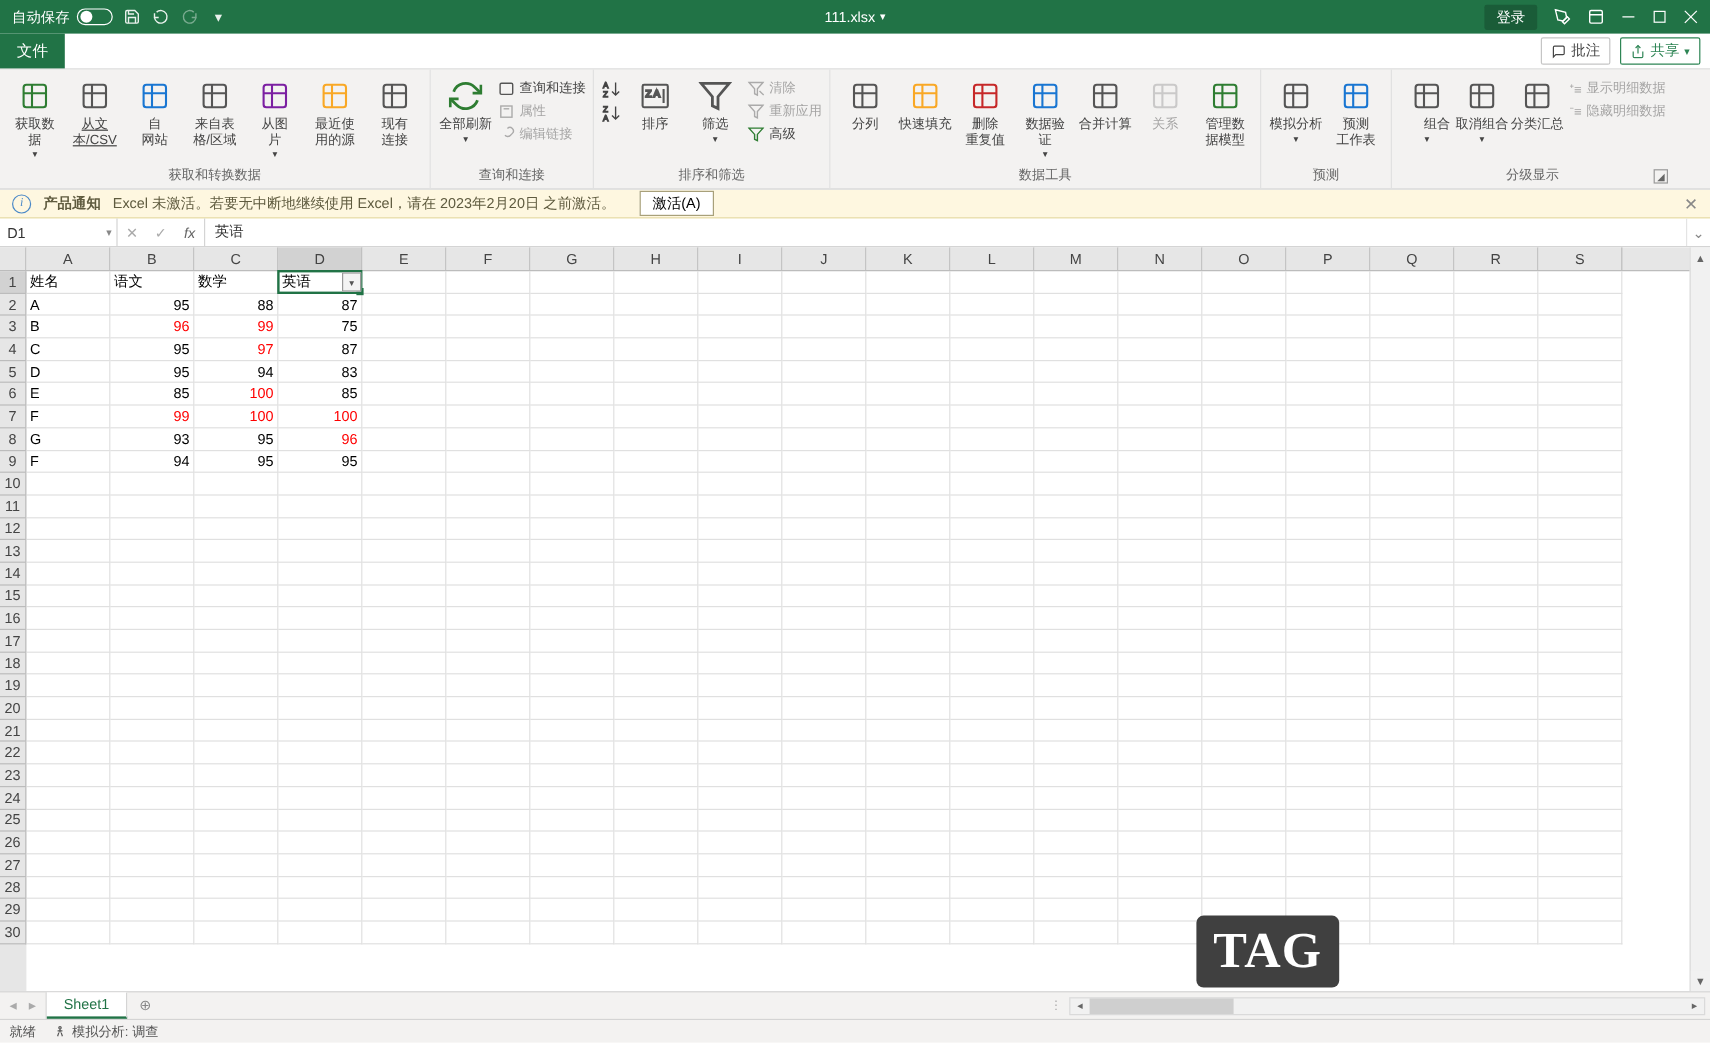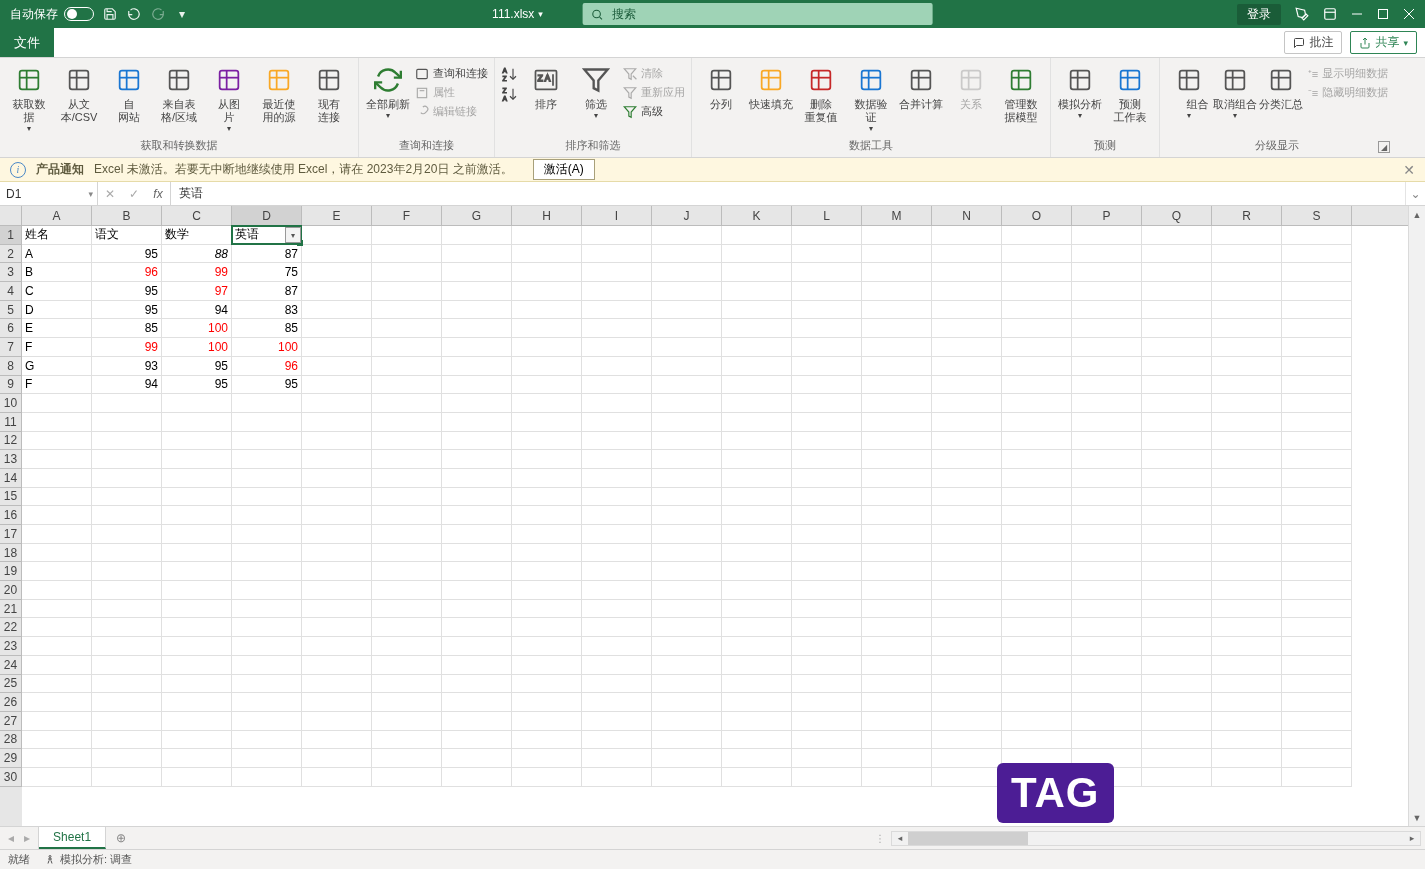--- a/index.html
+++ b/index.html
@@ -89,21 +89,21 @@
 .hscroll-area { flex:1; display:flex; align-items:center; justify-content:flex-end; padding-right:4px; }
 .hscroll { width:530px; height:15px; background:#f1f1f1; border:1px solid #dadada; display:flex; }
 .hscroll-btn { width:16px; display:flex; align-items:center; justify-content:center; font-size:9px; color:#666; }
 .hscroll-thumb { width:120px; background:#cfcfcf; }
 
 
 .status-bar { height:20px; background:#f3f2f1; border-top:1px solid #d4d4d4; display:flex; align-items:center; font-size:11px; color:#555; padding:0 8px; gap:14px; }
 
 
 .watermark { position:absolute; right:8px; bottom:28px; width:420px; height:96px; pointer-events:none; display:flex; align-items:center; }
-.wm-tag { background:#4c1d95; color:#fff; font-weight:900; font-size:42px; padding:6px 14px; border-radius:6px; font-family:Liberation Sans, sans-serif; letter-spacing:1px; }
+.wm-tag { background:#404040; color:#fff; font-weight:900; font-size:42px; padding:6px 14px; border-radius:6px; font-family:Liberation Serif, serif; letter-spacing:1px; }
 .wm-txt { display:flex; flex-direction:column; margin-left:10px; }
 .wm-cn { color:#ff0000; font-size:32px; font-weight:900; font-style:italic; letter-spacing:2px; text-shadow:1px 1px 0 #fff; }
 .wm-url { color:#0b6cff; font-size:20px; font-style:italic; font-weight:700; }
 
 
 svg { display:block; }
 </style>
 </head>
 <body>
 
@@ -131,27 +131,20 @@
           <path d="M21 7v6h-6"></path>
           <path d="M21 13a9 9 0 1 1-3-7.7"></path>
         </svg>
     </span>
     <span class="qat-icon">▾</span>
   </div>
   <div class="title-center">
     <div class="filename">
       <span>111.xlsx</span>
       <span style="font-size:9px">▾</span>
-    </div>
-    <div class="search-box">
-      <svg width="13" height="13" viewBox="0 0 24 24" fill="none" stroke="#1d5d3c" stroke-width="2">
-          <circle cx="11" cy="11" r="7"></circle>
-          <line x1="21" y1="21" x2="16.65" y2="16.65"></line>
-        </svg>
-      <span>搜索</span>
     </div>
   </div>
   <div class="title-right">
     <span class="login-btn">登录</span>
     <span>
         <svg width="14" height="14" viewBox="0 0 24 24" fill="none" stroke="#fff" stroke-width="2">
           <path d="M12 19l7-7 3 3-7 7-3-3z"></path>
           <path d="M18 13l-1.5-7.5L2 2l3.5 14.5L13 18l5-5z"></path>
         </svg>
       </span>
@@ -218,21 +211,21 @@
           <span style="font-size: 8px;">▾</span>
         </div>
         <div class="big-btn">
           <span class="ico">
             <svg width="28" height="28" viewBox="0 0 24 24" fill="none" stroke="#555" stroke-width="1.5">
               <rect x="4" y="4" width="16" height="16" rx="2"></rect>
               <line x1="4" y1="10" x2="20" y2="10"></line>
               <line x1="10" y1="4" x2="10" y2="20"></line>
             </svg>
           </span>
-          <span style="white-space: pre;">从文
+          <span style="white-space: pre; text-decoration: underline;">从文
 本/CSV</span>
         </div>
         <div class="big-btn">
           <span class="ico">
             <svg width="28" height="28" viewBox="0 0 24 24" fill="none" stroke="#1976d2" stroke-width="1.5">
               <rect x="4" y="4" width="16" height="16" rx="2"></rect>
               <line x1="4" y1="10" x2="20" y2="10"></line>
               <line x1="10" y1="4" x2="10" y2="20"></line>
             </svg>
           </span>
@@ -643,21 +636,21 @@
           <div class="cell" style="width: 70px;"></div>
           <div class="cell" style="width: 70px;"></div>
           <div class="cell" style="width: 70px;"></div>
           <div class="cell" style="width: 70px;"></div>
           <div class="cell" style="width: 70px;"></div>
           <div class="cell" style="width: 70px;"></div>
         </div>
         <div class="cell-row">
           <div class="cell" style="width: 70px;">A</div>
           <div class="cell num" style="width: 70px;">95</div>
-          <div class="cell num" style="width: 70px; font-style: italic;">88</div>
+          <div class="cell num" style="width: 70px;">88</div>
           <div class="cell num" style="width: 70px;">87</div>
           <div class="cell" style="width: 70px;"></div>
           <div class="cell" style="width: 70px;"></div>
           <div class="cell" style="width: 70px;"></div>
           <div class="cell" style="width: 70px;"></div>
           <div class="cell" style="width: 70px;"></div>
           <div class="cell" style="width: 70px;"></div>
           <div class="cell" style="width: 70px;"></div>
           <div class="cell" style="width: 70px;"></div>
           <div class="cell" style="width: 70px;"></div>

